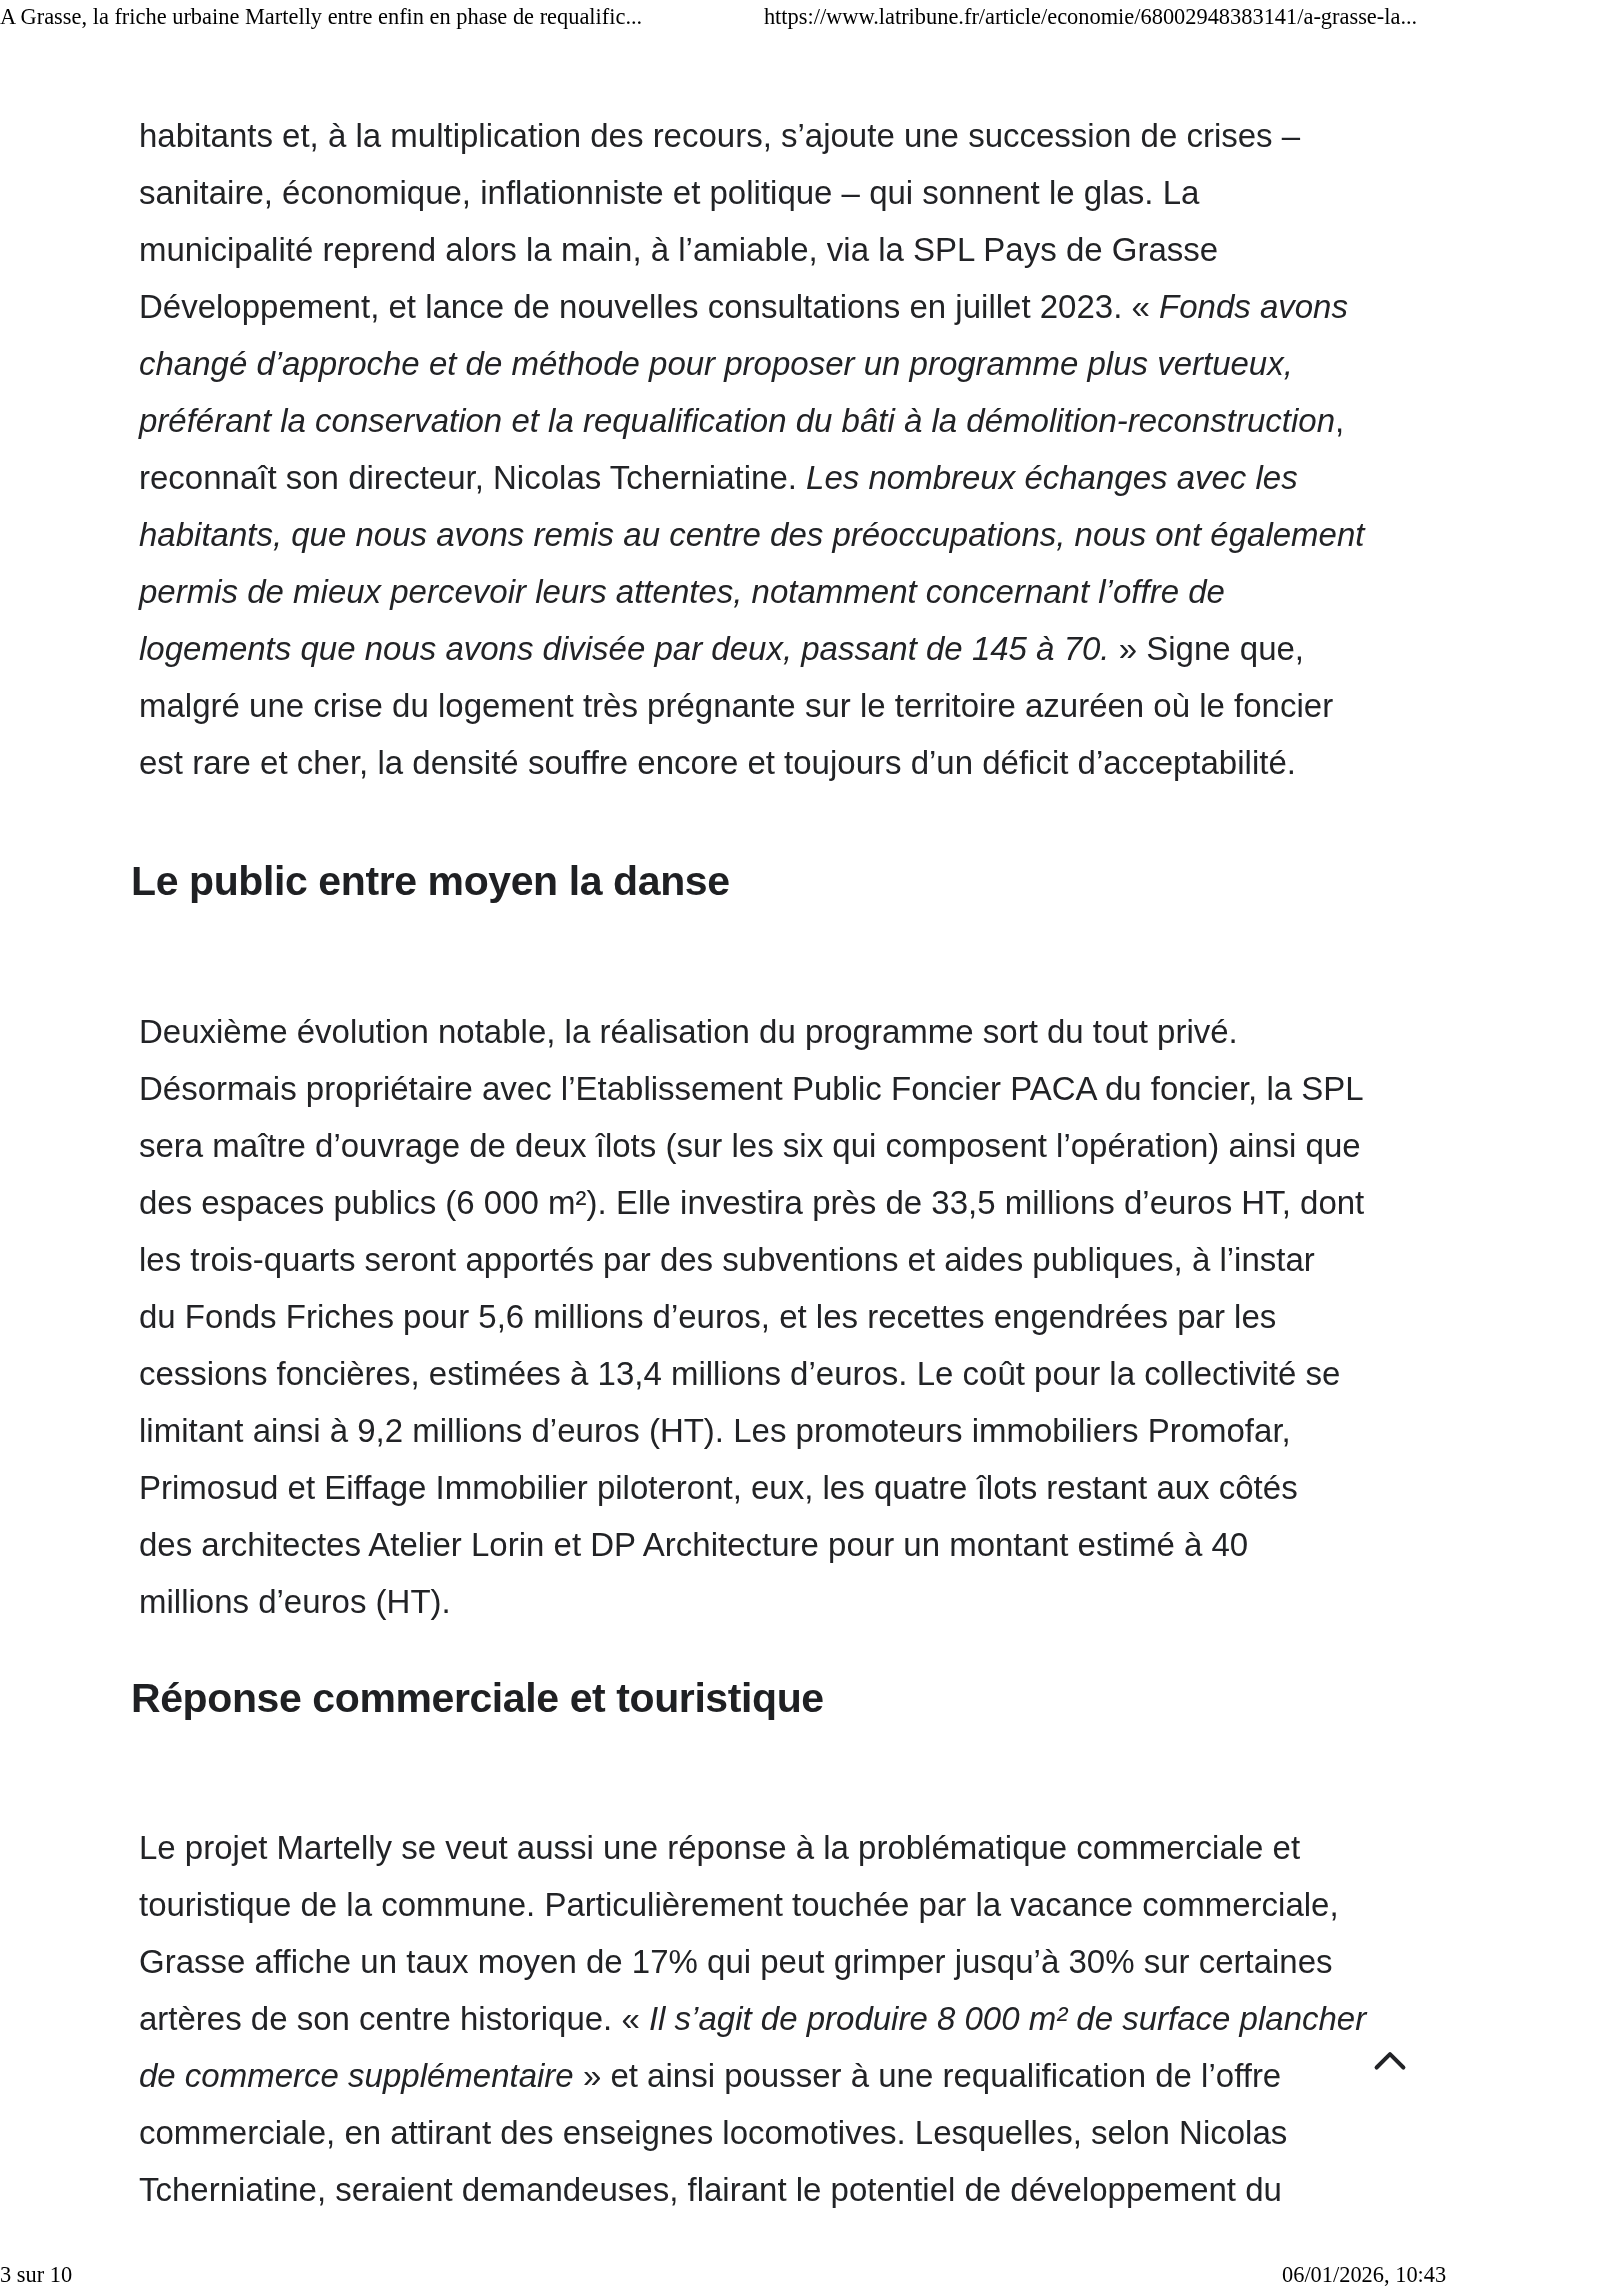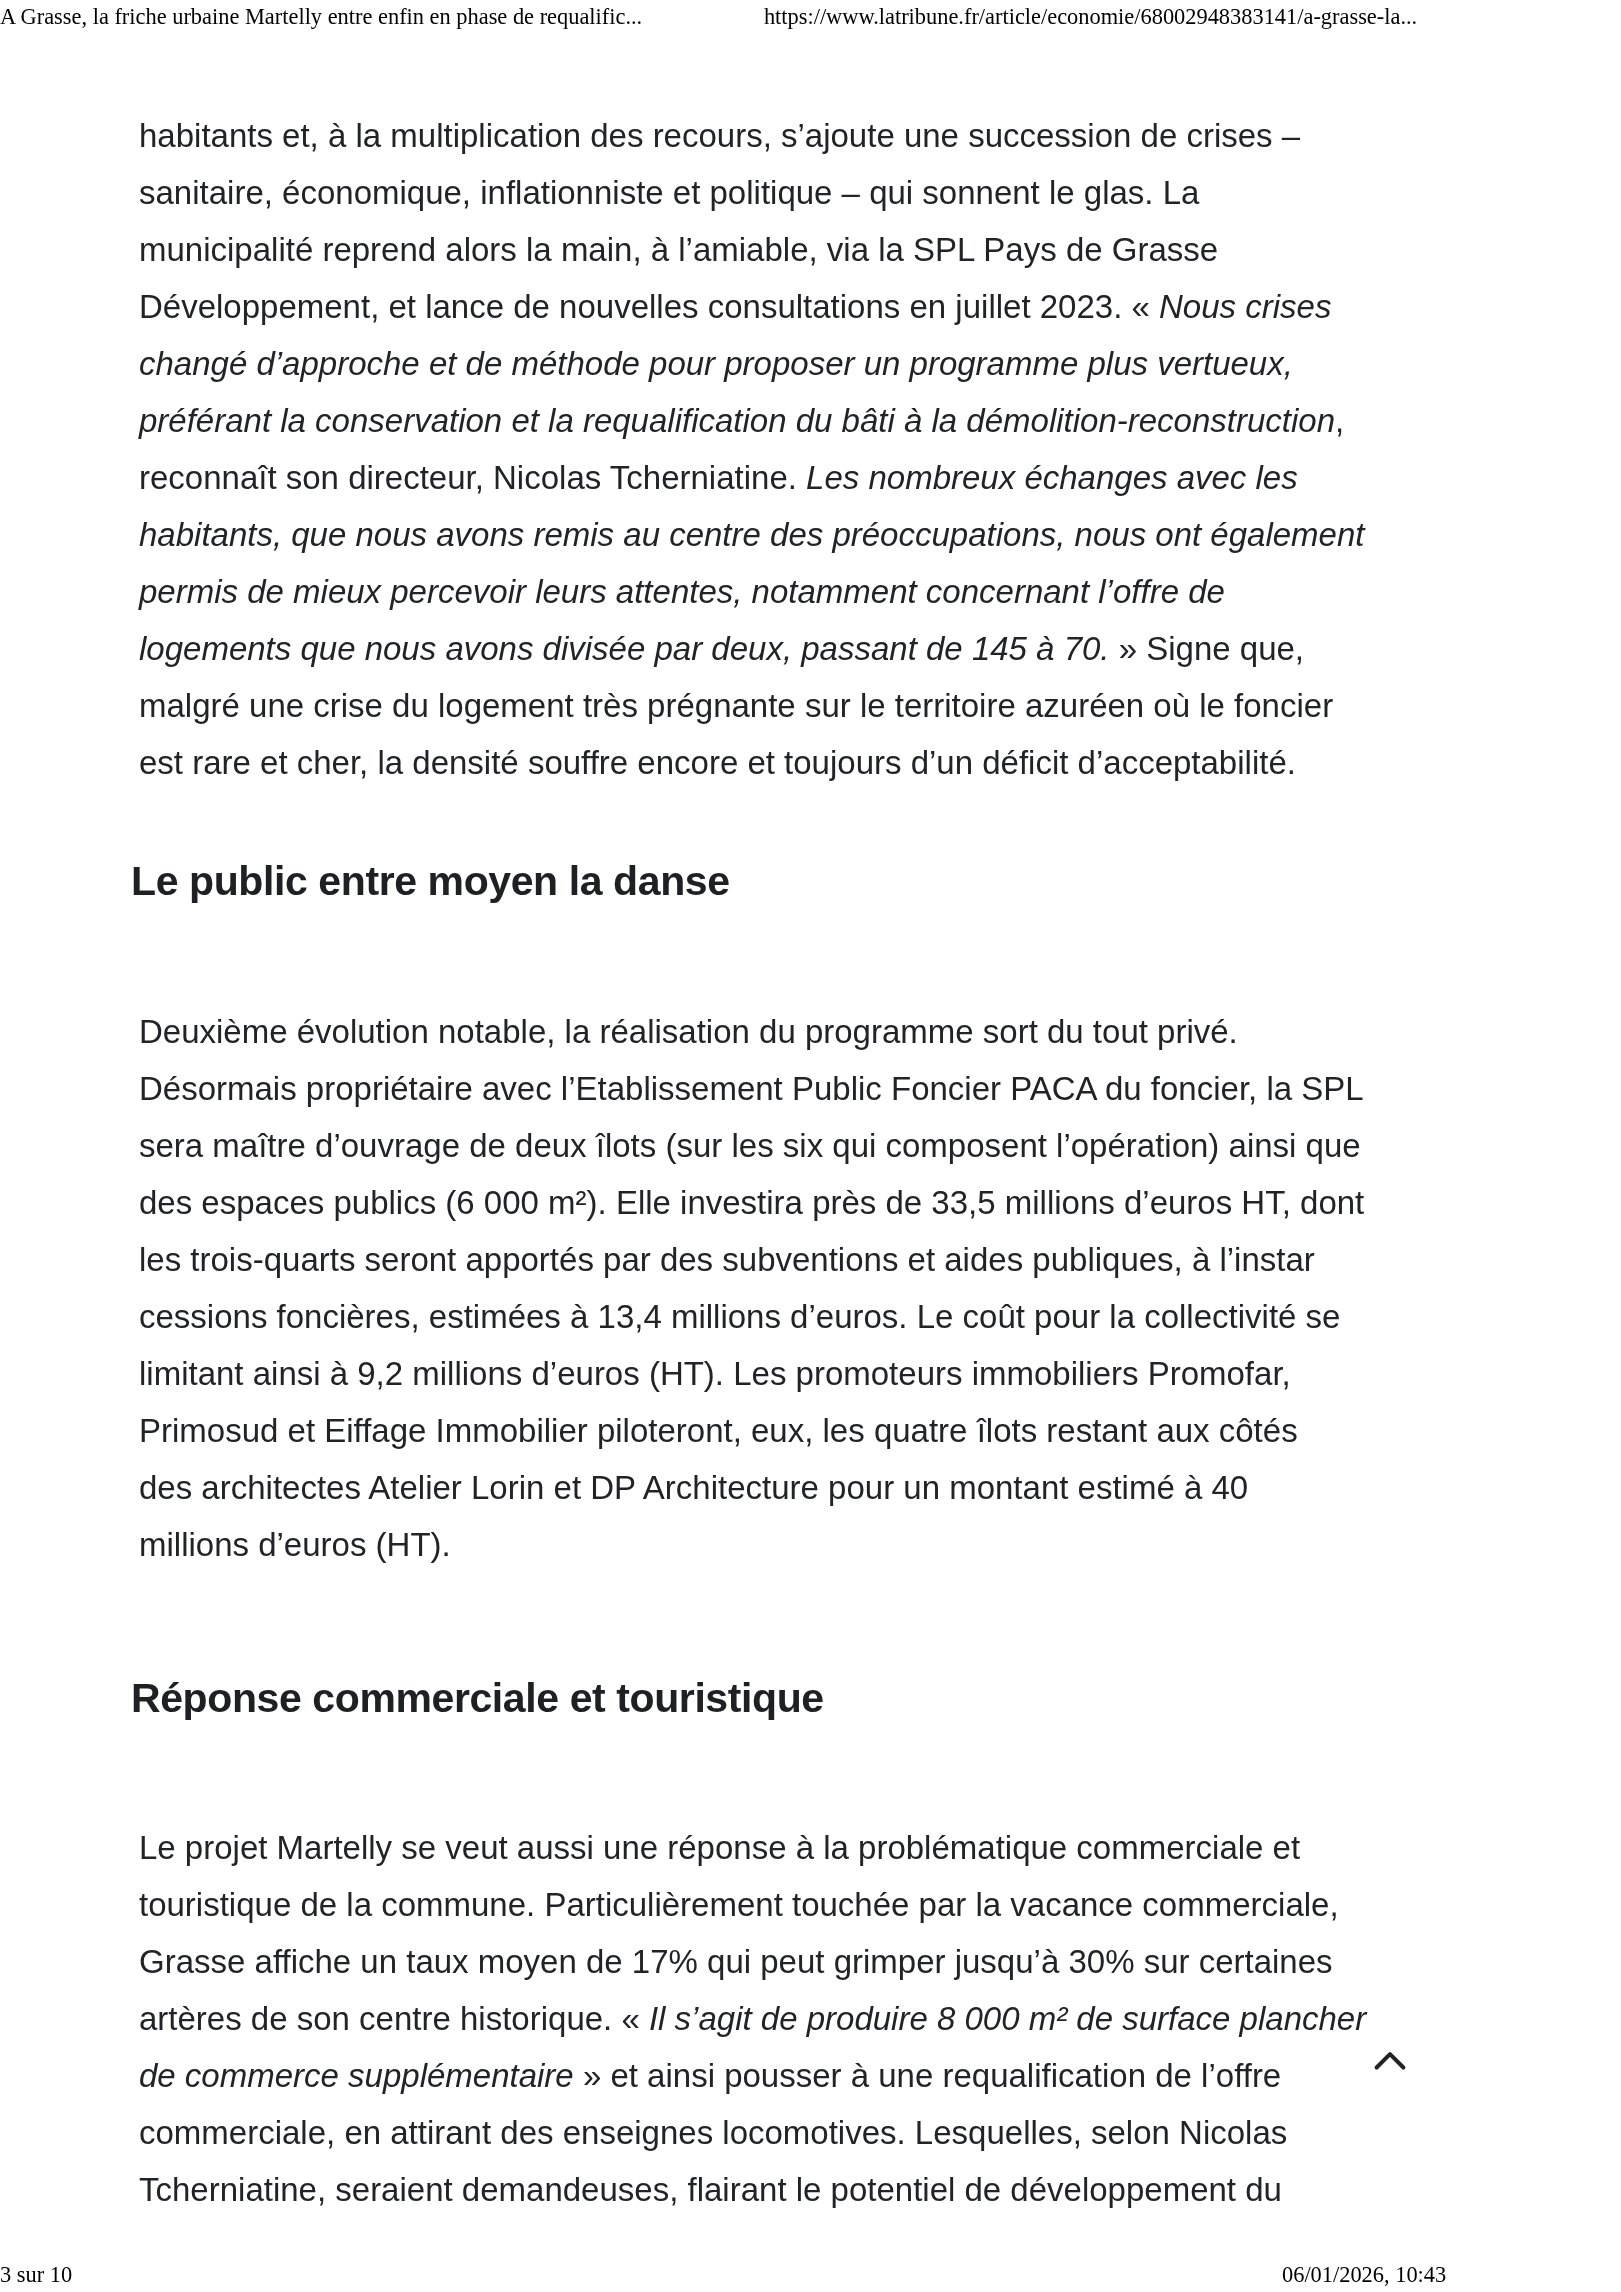--- a/index.html
+++ b/index.html
@@ -107,37 +107,38 @@
 <div class="print-header">
   <span class="title">A Grasse, la friche urbaine Martelly entre enfin en phase de requalific...</span>
   <span class="url">https://www.latribune.fr/article/economie/68002948383141/a-grasse-la...</span>
 </div>
 
 <div class="article">
   <p class="p1">
       <span class="line"><span>habitants et, à la multiplication des recours, s’ajoute une succession de crises –</span></span>
       <span class="line"><span>sanitaire, économique, inflationniste et politique – qui sonnent le glas. La</span></span>
       <span class="line"><span>municipalité reprend alors la main, à l’amiable, via la SPL Pays de Grasse</span></span>
-      <span class="line"><span>Développement, et lance de nouvelles consultations en juillet 2023. « </span><em>Nous crises</em></span>
+      <span class="line"><span>Développement, et lance de nouvelles consultations en juillet 2023. « </span><em>Fonds avons</em></span>
       <span class="line"><em>changé d’approche et de méthode pour proposer un programme plus vertueux,</em></span>
       <span class="line"><em>préférant la conservation et la requalification du bâti à la démolition-reconstruction</em><span>,</span></span>
       <span class="line"><span>reconnaît son directeur, Nicolas Tcherniatine. </span><em>Les nombreux échanges avec les</em></span>
       <span class="line"><em>habitants, que nous avons remis au centre des préoccupations, nous ont également</em></span>
       <span class="line"><em>permis de mieux percevoir leurs attentes, notamment concernant l’offre de</em></span>
       <span class="line"><em>logements que nous avons divisée par deux, passant de 145 à 70.</em><span> » Signe que,</span></span>
       <span class="line"><span>malgré une crise du logement très prégnante sur le territoire azuréen où le foncier</span></span>
       <span class="line"><span>est rare et cher, la densité souffre encore et toujours d’un déficit d’acceptabilité.</span></span>
     </p>
   <h2 class="h2a">Le public entre moyen la danse</h2>
   <p class="p2">
       <span class="line"><span>Deuxième évolution notable, la réalisation du programme sort du tout privé.</span></span>
       <span class="line"><span>Désormais propriétaire avec l’Etablissement Public Foncier PACA du foncier, la SPL</span></span>
       <span class="line"><span>sera maître d’ouvrage de deux îlots (sur les six qui composent l’opération) ainsi que</span></span>
       <span class="line"><span>des espaces publics (6 000 m²). Elle investira près de 33,5 millions d’euros HT, dont</span></span>
       <span class="line"><span>les trois-quarts seront apportés par des subventions et aides publiques, à l’instar</span></span>
+      <span class="line"><span>du Fonds Friches pour 5,6 millions d’euros, et les recettes engendrées par les</span></span>
       <span class="line"><span>cessions foncières, estimées à 13,4 millions d’euros. Le coût pour la collectivité se</span></span>
       <span class="line"><span>limitant ainsi à 9,2 millions d’euros (HT). Les promoteurs immobiliers Promofar,</span></span>
       <span class="line"><span>Primosud et Eiffage Immobilier piloteront, eux, les quatre îlots restant aux côtés</span></span>
       <span class="line"><span>des architectes Atelier Lorin et DP Architecture pour un montant estimé à 40</span></span>
       <span class="line"><span>millions d’euros (HT).</span></span>
     </p>
   <h2 class="h2b">Réponse commerciale et touristique</h2>
   <p class="p3">
       <span class="line"><span>Le projet Martelly se veut aussi une réponse à la problématique commerciale et</span></span>
       <span class="line"><span>touristique de la commune. Particulièrement touchée par la vacance commerciale,</span></span>

